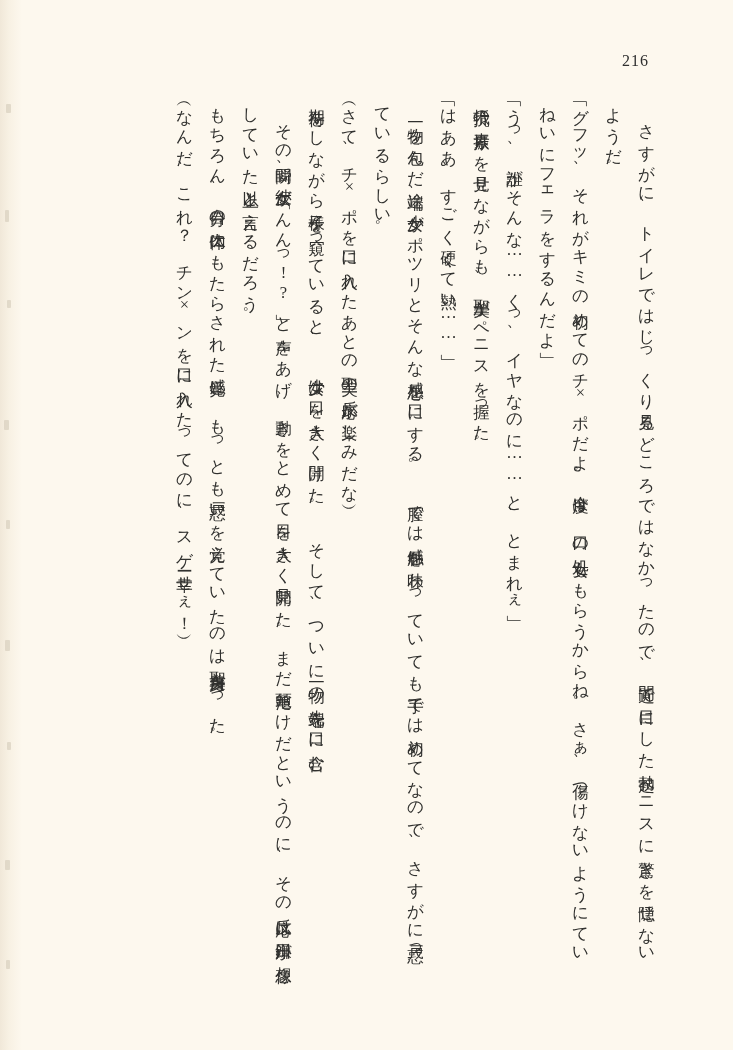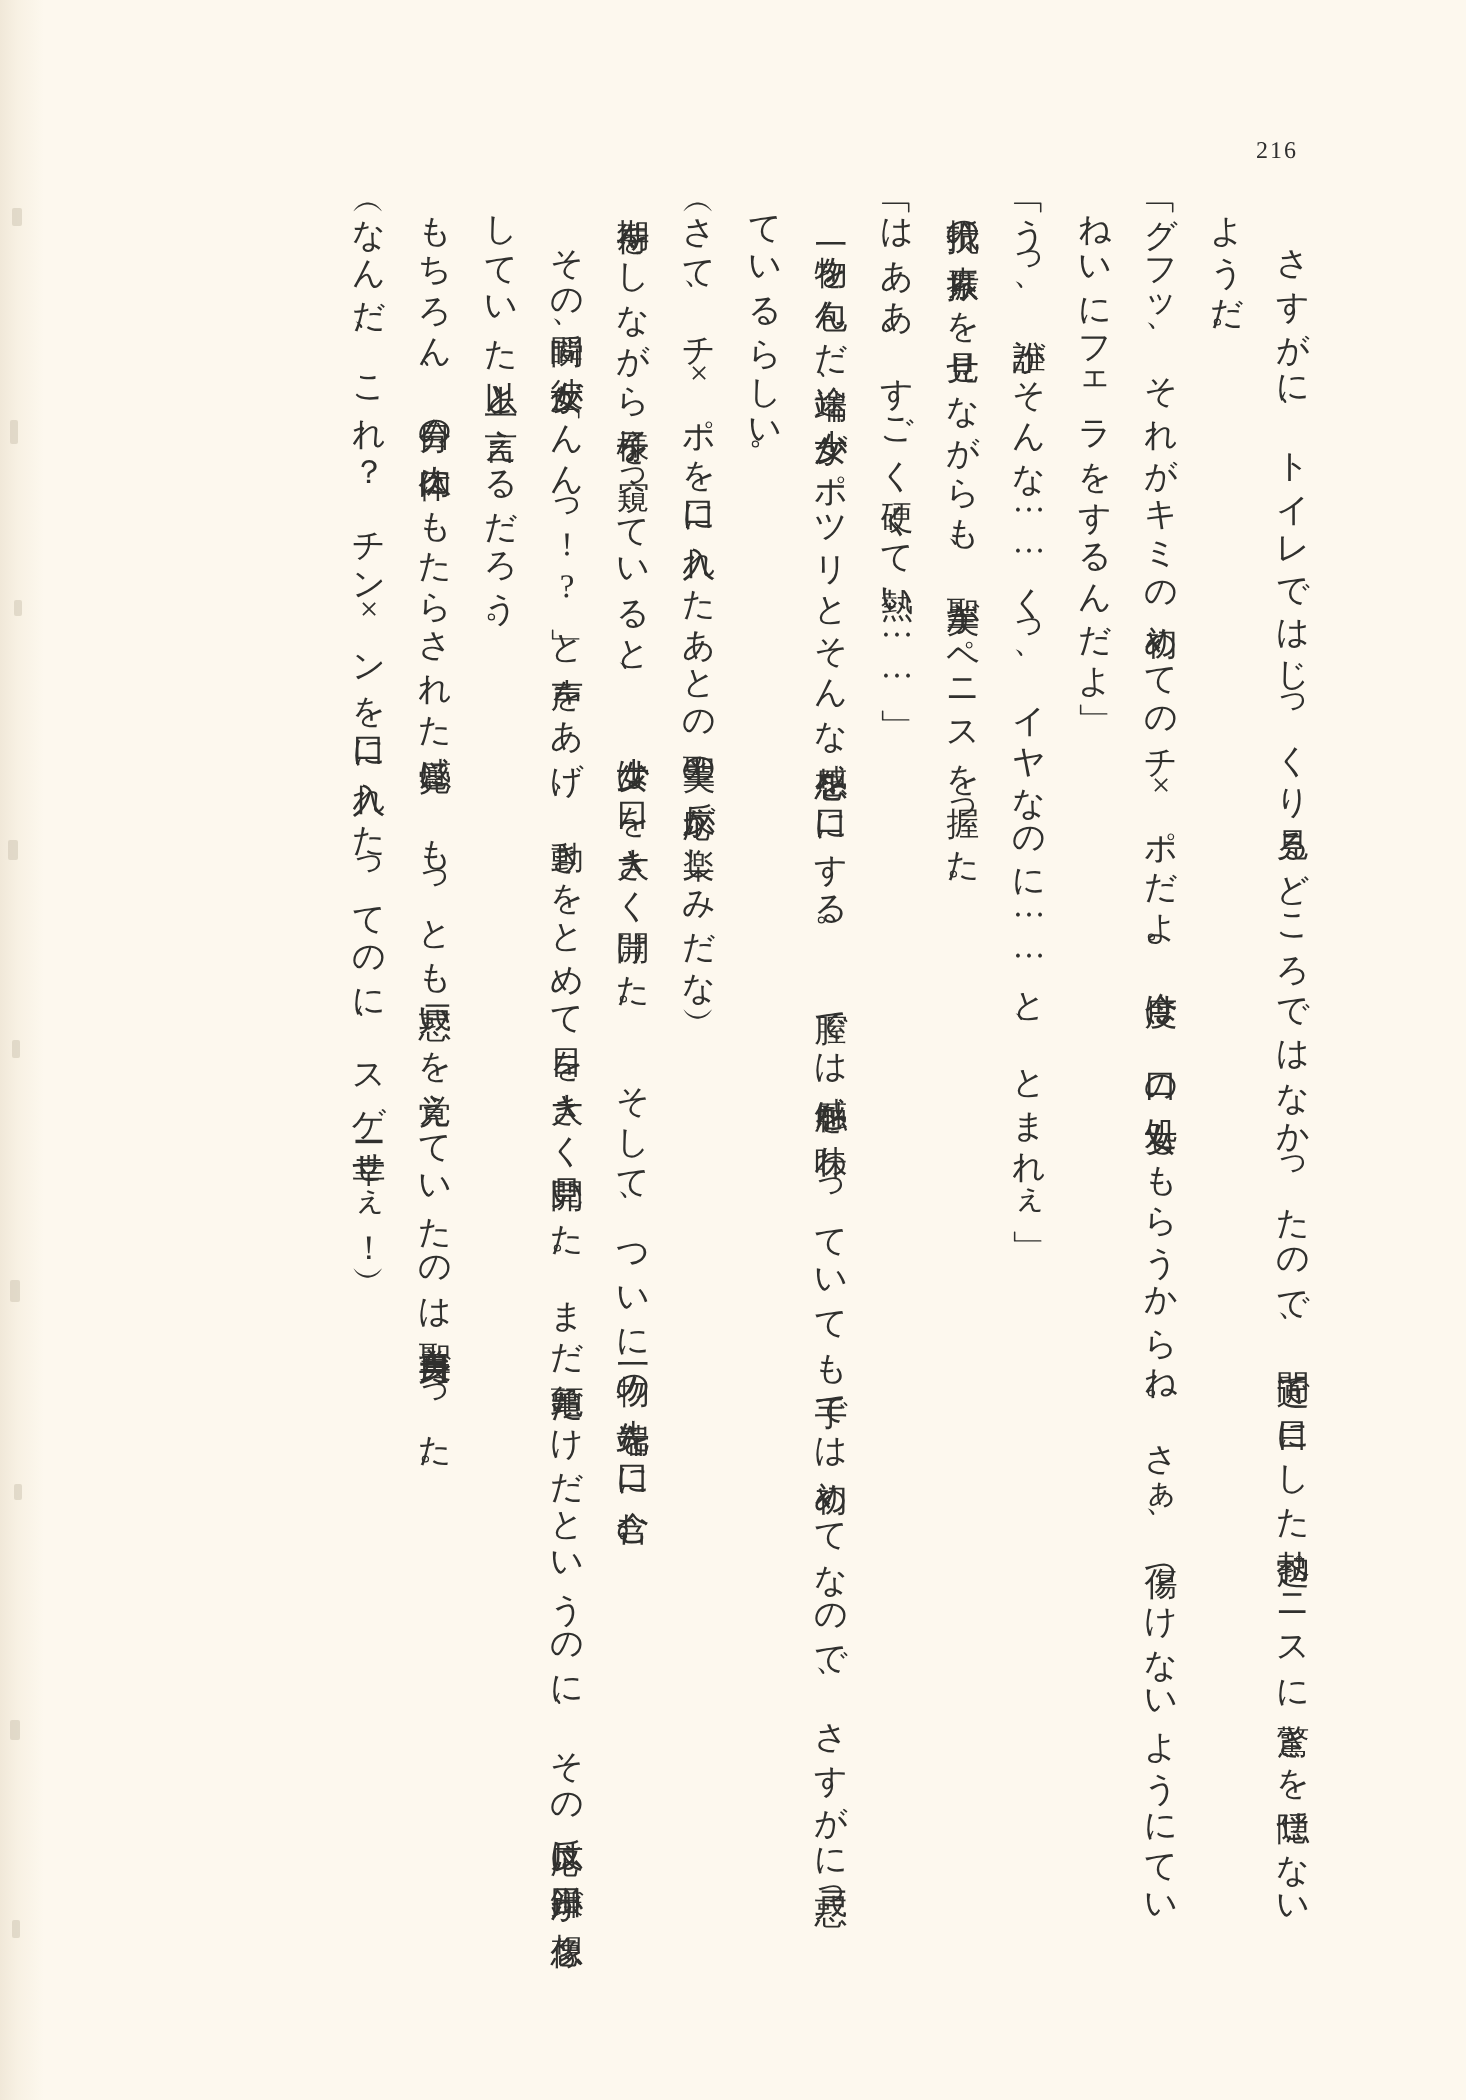--- a/index.html
+++ b/index.html
@@ -29,24 +29,23 @@
   .speck {
     position: absolute;
     background: #cfc6b4;
     opacity: 0.55;
     border-radius: 1px;
   }
   .page-number {
     position: absolute;
     top: 52px;
     right: 84px;
-    font-size: 12px;
+    font-size: 16px;
     letter-spacing: 1px;
     color: #2f2f2f;
-    margin-top: 16px;
   }
   
   .text-block {
     position: absolute;
     top: 96px;
     right: 70px;
     height: 860px;
     width: 560px;
     writing-mode: vertical-rl;
     text-orientation: upright;

